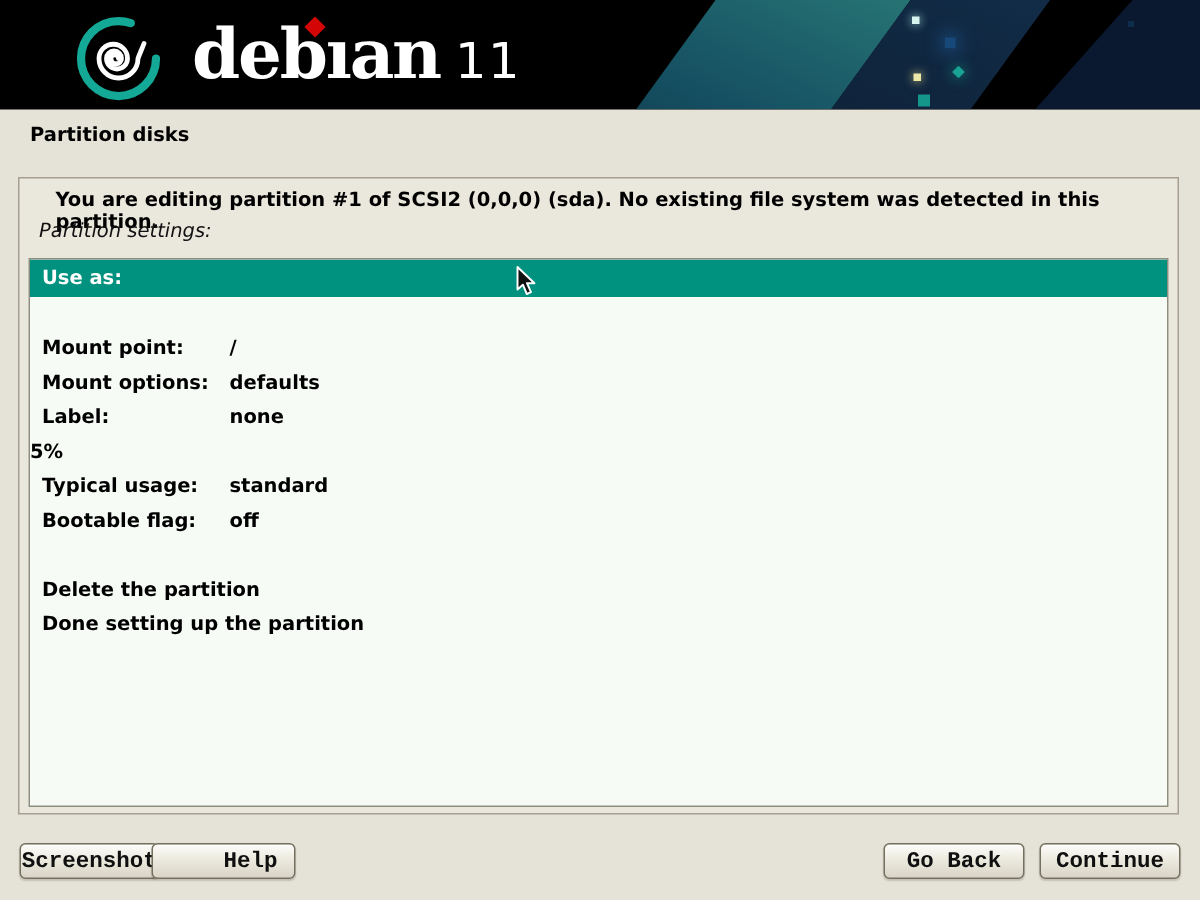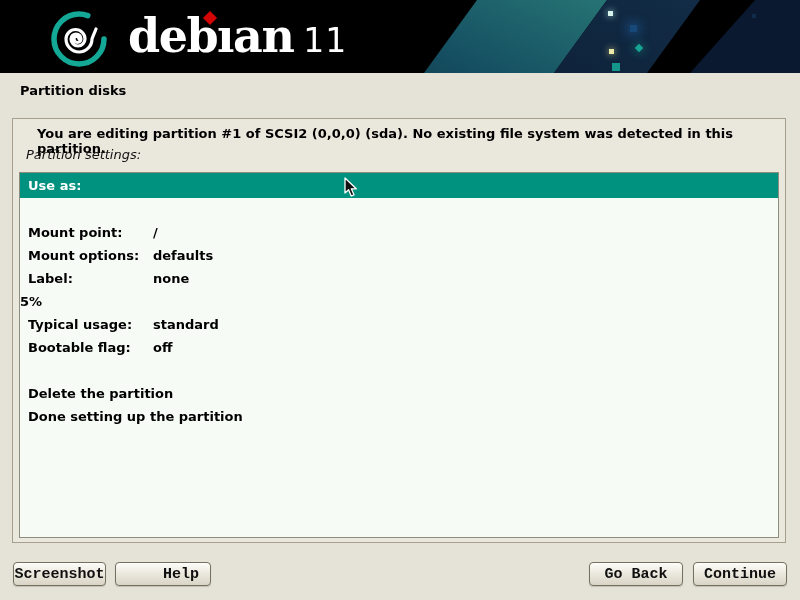--- a/index.html
+++ b/index.html
@@ -92,21 +92,21 @@
   
   .btn {
     position:absolute; top:562px; height:24px;
     border:1px solid #74705f; border-radius:4px;
     background:linear-gradient(#fdfcf9, #eceadf 45%, #d9d4c6);
     box-shadow:inset 0 1px 0 rgba(255,255,255,.7), 0 1px 1px rgba(0,0,0,.15);
     font-family:Liberation Mono, monospace;
     font-size:15px; font-weight:bold; color:#101010; cursor:pointer;
   }
   .btn-screenshot { left:13px;  width:93px; }
-  .btn-help       { left:115px; width:96px;padding-left:36px; }
+  .btn-help       { left:101px; width:96px;padding-left:36px; }
   .btn-goback     { left:589px; width:94px; }
   .btn-continue   { left:693px; width:94px; }
 
   
   .cursor { position:absolute; left:344px; top:177px; z-index:20; pointer-events:none; }
 </style>
 </head>
 <body>
 
 <div class="header">

